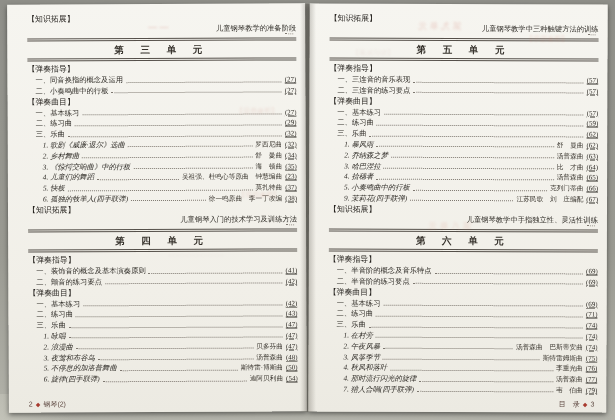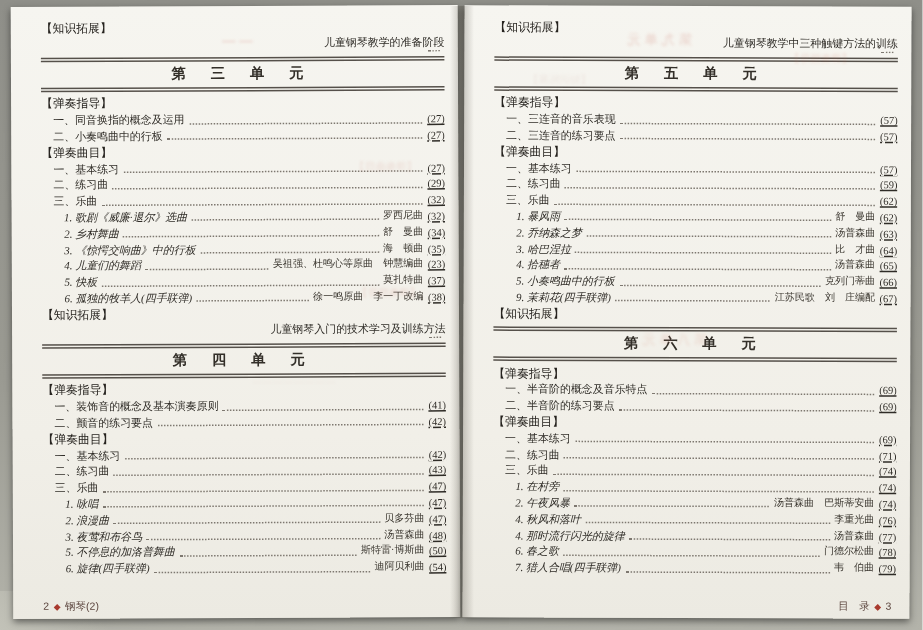--- a/index.html
+++ b/index.html
@@ -292,20 +292,25 @@
       </div>
       <div class="row num">
         <span class="title">9. 茉莉花(四手联弹)</span>
         <span class="dots"></span>
         <span class="composer">江苏民歌　刘　庄编配</span>
         <span class="pageno">(67)</span>
       </div>
       <div class="row know">
         <span class="title">【知识拓展】</span>
       </div>
+      <div class="row item">
+        <span class="title">儿童钢琴教学中手指独立性、灵活性训练</span>
+        <span class="dots"></span>
+        <span class="pageno">(68)</span>
+      </div>
       <div class="row unit">第 六 单 元</div>
       <div class="row head">
         <span class="title">【弹奏指导】</span>
       </div>
       <div class="row sub">
         <span class="title">一、半音阶的概念及音乐特点</span>
         <span class="dots"></span>
         <span class="pageno">(69)</span>
       </div>
       <div class="row sub">
@@ -336,36 +341,36 @@
         <span class="dots"></span>
         <span class="pageno">(74)</span>
       </div>
       <div class="row num">
         <span class="title">2. 午夜风暴</span>
         <span class="dots"></span>
         <span class="composer">汤普森曲　巴斯蒂安曲</span>
         <span class="pageno">(74)</span>
       </div>
       <div class="row num">
+        <span class="title">3. 风筝季节</span>
+        <span class="dots"></span>
+        <span class="composer">斯特雷姆斯曲</span>
+        <span class="pageno">(75)</span>
+      </div>
+      <div class="row num">
         <span class="title">4. 秋风和落叶</span>
         <span class="dots"></span>
         <span class="composer">李重光曲</span>
         <span class="pageno">(76)</span>
       </div>
       <div class="row num">
         <span class="title">4. 那时流行闪光的旋律</span>
         <span class="dots"></span>
         <span class="composer">汤普森曲</span>
         <span class="pageno">(77)</span>
-      </div>
-      <div class="row num">
-        <span class="title">6. 春之歌</span>
-        <span class="dots"></span>
-        <span class="composer">门德尔松曲</span>
-        <span class="pageno">(78)</span>
       </div>
       <div class="row num">
         <span class="title">7. 猎人合唱(四手联弹)</span>
         <span class="dots"></span>
         <span class="composer">韦　伯曲</span>
         <span class="pageno">(79)</span>
       </div>
     </div>
   <div class="footer fr">
     <span>目　录</span><span class="diamond">◆</span><span>3</span>

